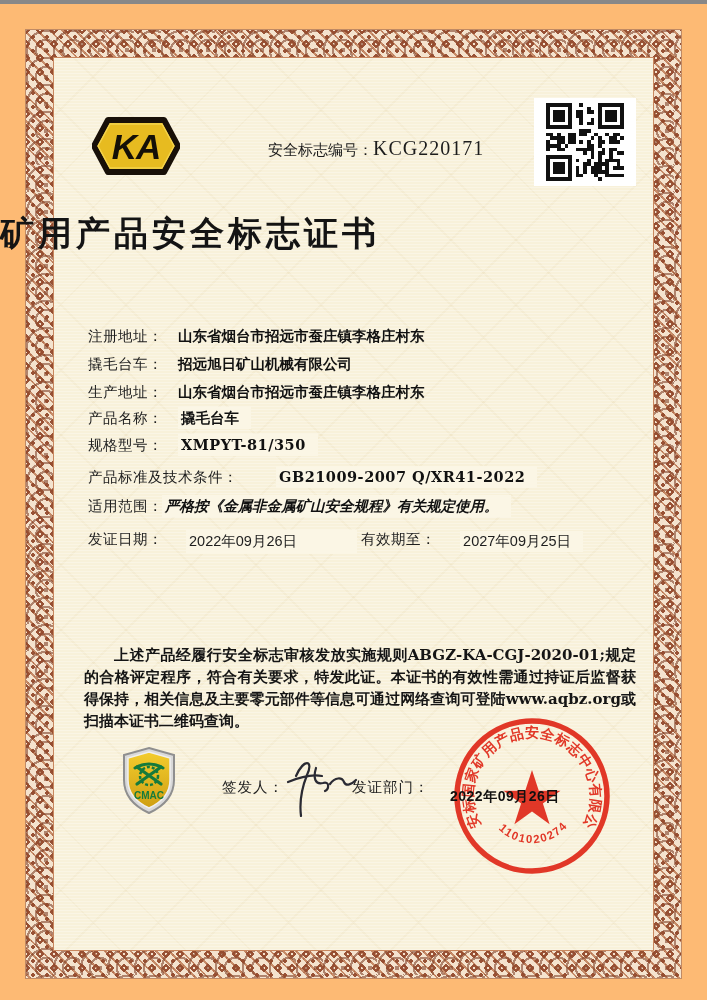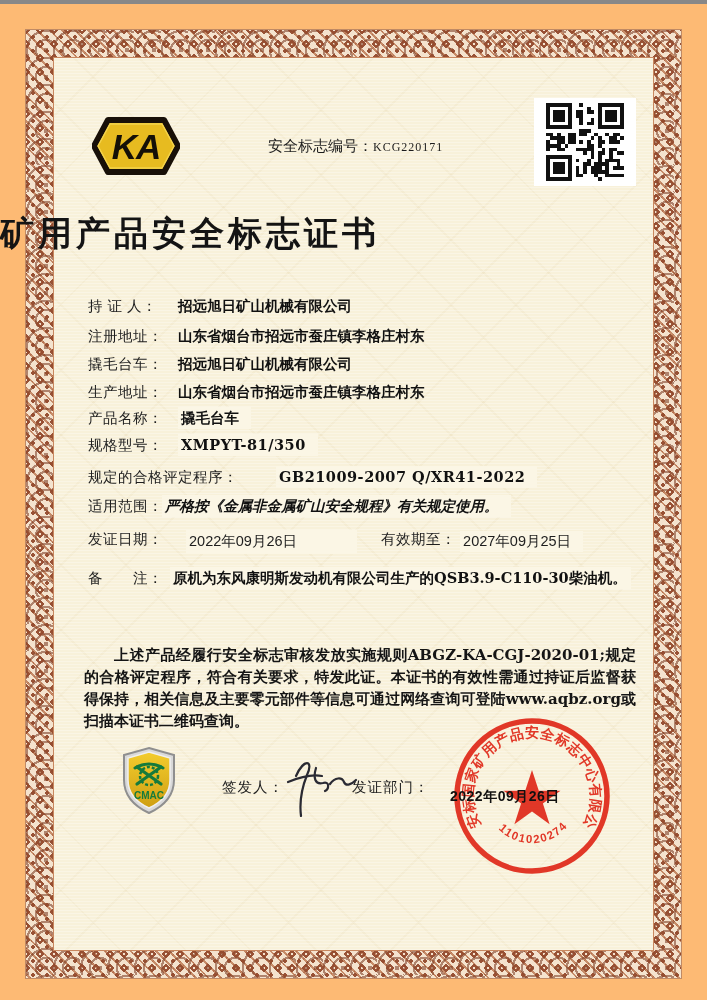--- a/index.html
+++ b/index.html
@@ -30,37 +30,37 @@
       repeating-linear-gradient(45deg, rgba(214,192,140,.10) 0 2px, rgba(0,0,0,0) 2px 46px),
       repeating-linear-gradient(-45deg, rgba(214,192,140,.10) 0 2px, rgba(0,0,0,0) 2px 46px);
     border:1px solid #c8875f;
   }
   .abs { position:absolute; }
 
   
   .ka-logo { left:92px; top:111px; width:88px; height:62px; }
   .mark-no { left:268px; top:133px; font-family:"Liberation Serif","DejaVu Serif",serif;
              font-size:15px; color:#1c1c1c; white-space:nowrap; }
-  .mark-no .num { font-size:12px; letter-spacing:1px; }
+  .mark-no .num { font-size:20px; letter-spacing:1px; }
   .qr-box { left:534px; top:94px; width:102px; height:88px; background:#ffffff;
             display:flex; align-items:center; justify-content:center; }
   .title { left:0; top:207px; width:100%; text-align:left; font-size:34px;
            font-weight:900; color:#141414; letter-spacing:4px; }
 
   
   .row { position:absolute; left:88px; white-space:nowrap; font-size:14.5px; color:#1e1e1e; }
   .row .lbl { display:inline-block; letter-spacing:.5px; vertical-align:top; }
   .row .val { font-family:"DejaVu Serif","Liberation Serif",serif; font-weight:600; color:#111; }
   .w86 .lbl { width:86px; }
   .vbox { background:#fbf6e5; padding:2px 12px 3px 3px; }
   .val-latin { font-family:"Liberation Sans","DejaVu Sans",sans-serif; font-weight:700; letter-spacing:.5px; }
   .scope-val { font-style:italic; }
   .r9 .lbl1 { display:inline-block; width:94px; }
   .r9 .val1 { display:inline-block; width:171px; }
-  .r9 .lbl2 { display:inline-block; width:95px;text-align:right; }
+  .r9 .lbl2 { display:inline-block; width:95px; }
 
   
   .statement { left:84px; top:640px; width:552px; font-size:15px; line-height:22px;
                font-family:"DejaVu Serif","Liberation Serif",serif; font-weight:700;
                color:#151515; text-indent:2em; text-align:justify; }
 
   
   .cmac { left:116px; top:742px; width:66px; height:70px; }
   .signer-label { left:222px; top:774px; font-size:14.5px; color:#1e1e1e; letter-spacing:1px; }
   .signature { left:280px; top:746px; width:80px; height:76px; }
@@ -211,24 +211,20 @@
         <rect x="17" y="19" width="1" height="1" fill="#111"></rect>
         <rect x="18" y="19" width="1" height="1" fill="#111"></rect>
         <rect x="19" y="19" width="1" height="1" fill="#111"></rect>
         <rect x="20" y="19" width="1" height="1" fill="#111"></rect>
         <rect x="14" y="20" width="1" height="1" fill="#111"></rect>
       </svg>
   </div>
 
   <div class="abs title">矿用产品安全标志证书</div>
 
-  <div class="row w86" style="top:293px">
-    <span class="lbl">持 证 人：</span>
-    <span class="val">招远旭日矿山机械有限公司</span>
-  </div>
   <div class="row w86" style="top:323px">
     <span class="lbl">注册地址：</span>
     <span class="val">山东省烟台市招远市蚕庄镇李格庄村东</span>
   </div>
   <div class="row w86" style="top:351px">
     <span class="lbl">撬毛台车：</span>
     <span class="val">招远旭日矿山机械有限公司</span>
   </div>
   <div class="row w86" style="top:379px">
     <span class="lbl">生产地址：</span>
@@ -236,36 +232,32 @@
   </div>
   <div class="row w86" style="top:405px">
     <span class="lbl">产品名称：</span>
     <span class="val vbox" style="min-width:380px">撬毛台车</span>
   </div>
   <div class="row w86" style="top:432px">
     <span class="lbl">规格型号：</span>
     <span class="val val-latin vbox" style="min-width:380px">XMPYT-81/350</span>
   </div>
   <div class="row" style="top:464px">
-    <span class="lbl" style="margin-right:34px">规定的合格评定程序：</span>
+    <span class="lbl" style="margin-right:34px">产品标准及技术条件：</span>
     <span class="val val-latin vbox" style="min-width:295px">GB21009-2007 Q/XR41-2022</span>
   </div>
   <div class="row" style="top:493px">
     <span class="lbl" style="width:70px">适用范围：</span>
     <span class="val scope-val vbox">严格按《金属非金属矿山安全规程》有关规定使用。</span>
   </div>
   <div class="row r9" style="top:526px">
     <span class="lbl lbl1">发证日期：</span>
     <span class="val1 vbox">2022年09月26日</span>
     <span class="lbl lbl2">有效期至：</span>
     <span class="vbox">2027年09月25日</span>
-  </div>
-  <div class="row" style="top:565px">
-    <span class="lbl" style="margin-right:3px">备　　注：</span>
-    <span class="val vbox" style="padding-right:4px">原机为东风康明斯发动机有限公司生产的QSB3.9-C110-30柴油机。</span>
   </div>
 
   <div class="abs statement">上述产品经履行安全标志审核发放实施规则ABGZ-KA-CGJ-2020-01;规定的合格评定程序，符合有关要求，特发此证。本证书的有效性需通过持证后监督获得保持，相关信息及主要零元部件等信息可通过网络查询可登陆www.aqbz.org或扫描本证书二维码查询。</div>
 
   <svg class="abs cmac" viewBox="0 0 64 70">
     <defs>
       <linearGradient id="gold" x1="0" y1="0" x2="0" y2="1">
         <stop offset="0" stop-color="#f3cc2e"></stop>
           <stop offset="1" stop-color="#cf9f12"></stop>
       </linearGradient>

